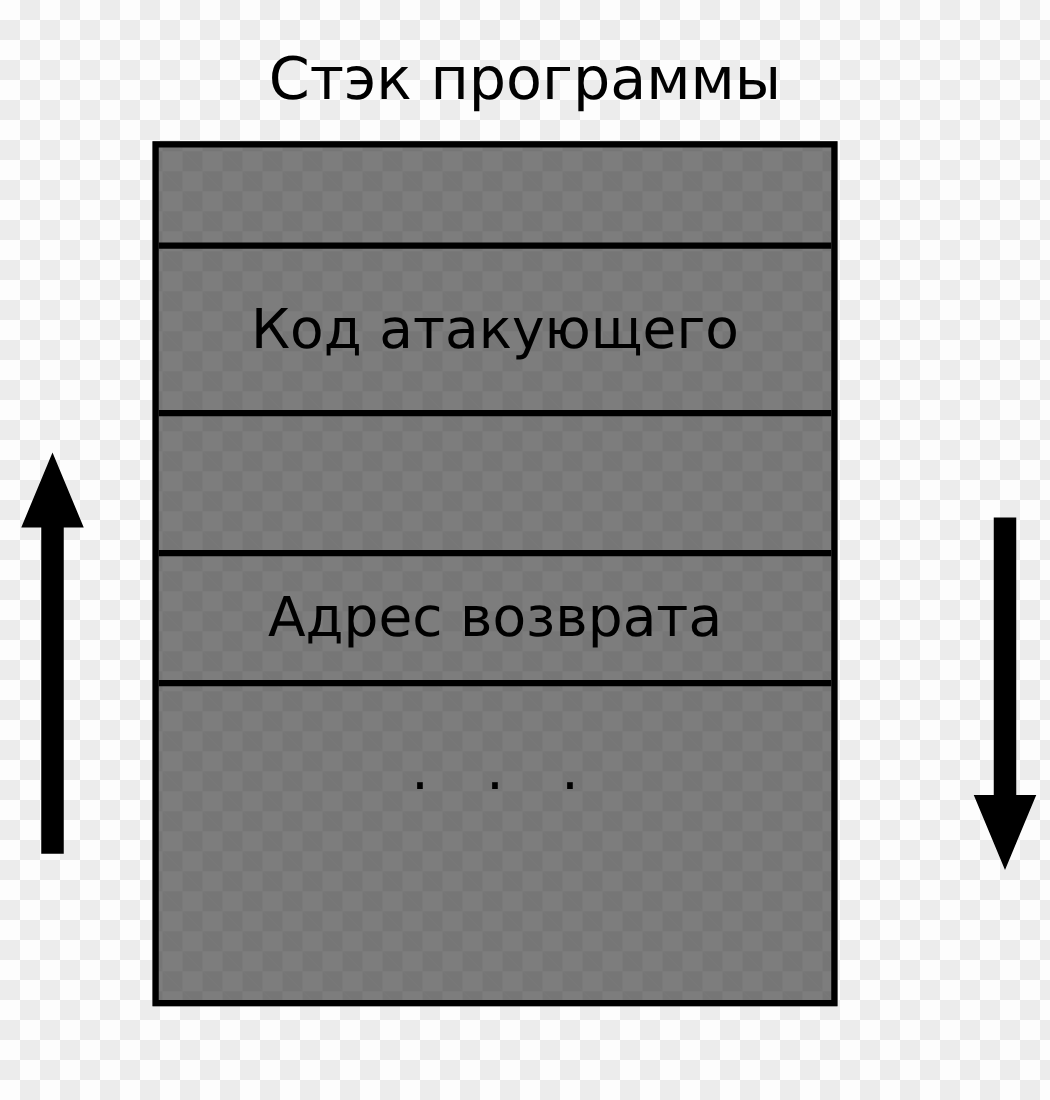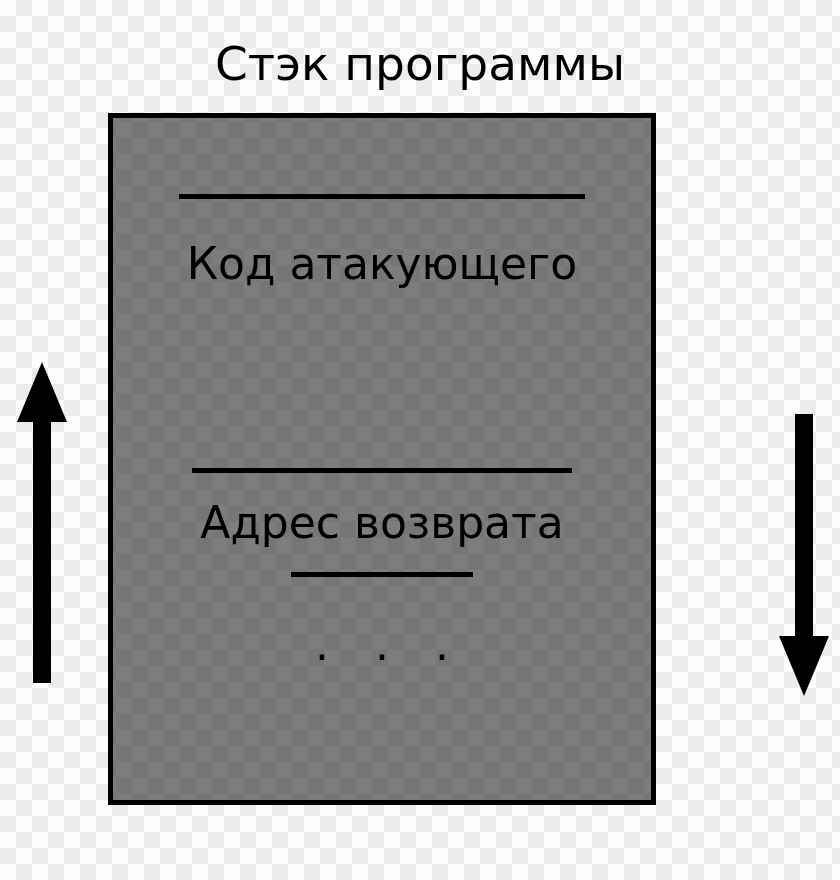--- a/index.html
+++ b/index.html
@@ -36,36 +36,35 @@
     font-size: 47px;
     line-height: 56px;
     color: #000000;
     letter-spacing: 0px;
     white-space: nowrap;
   }
 
   
   #stack-box {
     position: absolute;
-    left: 108px;
+    left: 122px;
     top: 113px;
     width: 548px;
     height: 692px;
     box-sizing: border-box;
     border: 5px solid #000000;
     
     background-color: #7d7d7d;
     background-image:
       linear-gradient(45deg, #767676 25%, transparent 25%, transparent 75%, #767676 75%),
       linear-gradient(45deg, #767676 25%, transparent 25%, transparent 75%, #767676 75%);
     background-size: 32px 32px;
     background-position: 3px 3px, 19px 19px;
     display: flex;
     flex-direction: column;
-    align-items: center;
   }
 
   .stack-row {
     position: relative;
     box-sizing: border-box;
     display: flex;
     align-items: center;
     justify-content: center;
     text-align: center;
     color: #000000;
@@ -92,21 +91,21 @@
     transform: translateY(14px);
   }
   .row-label:empty {
     display: none;
   }
 
   
   .row-h-1 { height: 76px; }   
   .row-h-2 { height: 134px; }  
   .row-h-3 { height: 112px; }  
-  .row-h-4 { height: 104px; margin-top: 28px; }  
+  .row-h-4 { height: 104px; }  
   .row-h-5 { height: 153px; }  
   .row-h-6 { height: 113px; }  
 
   
   .arrow {
     position: absolute;
   }
   #arrow-up {
     left: 14px;
     top: 360px;

